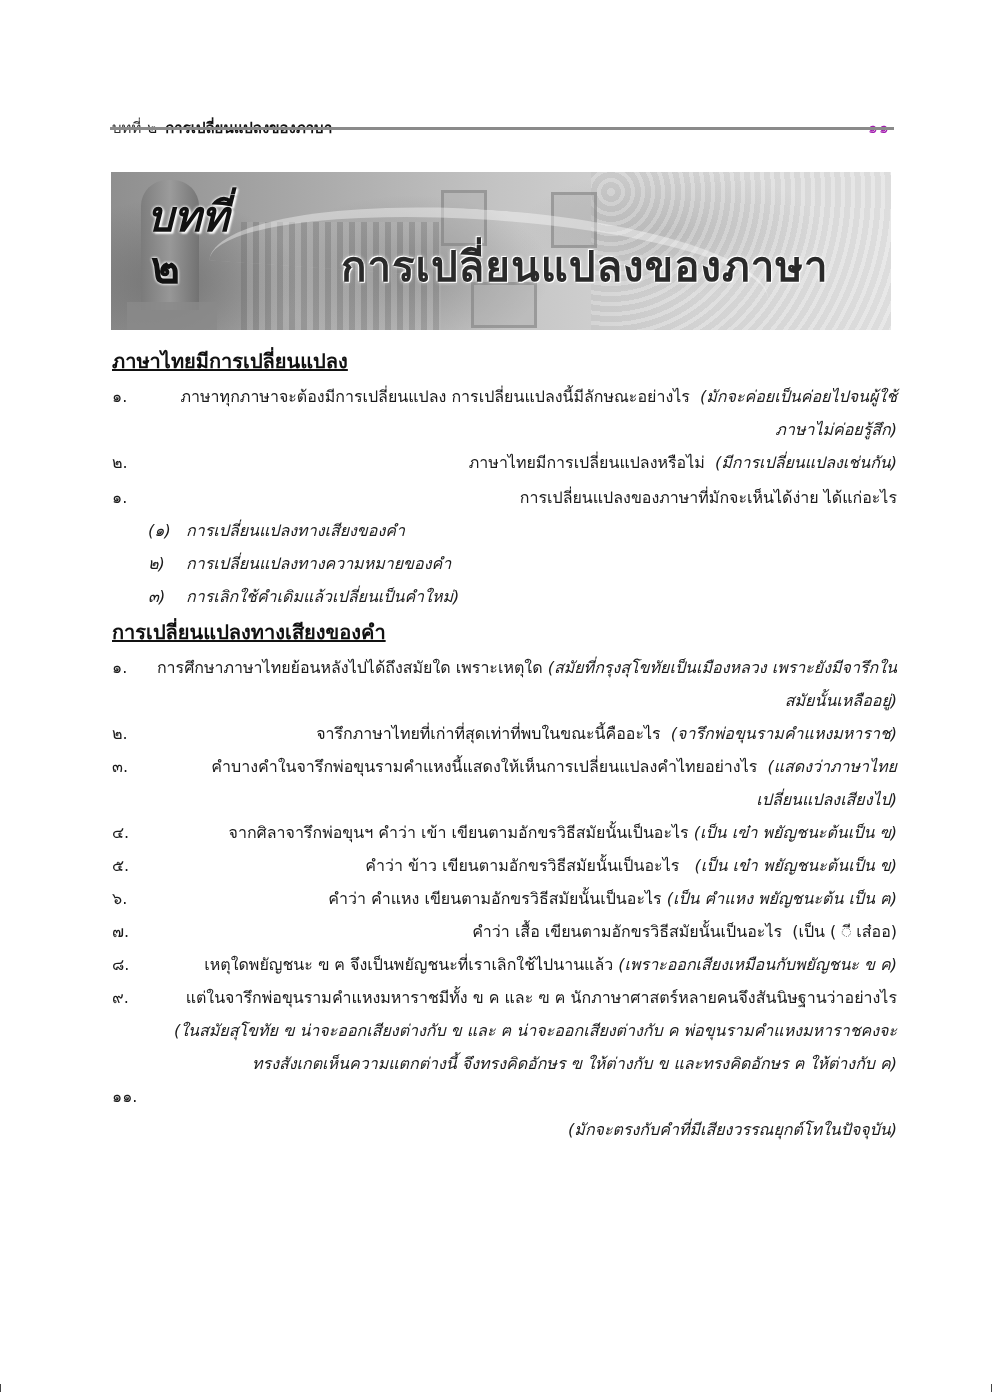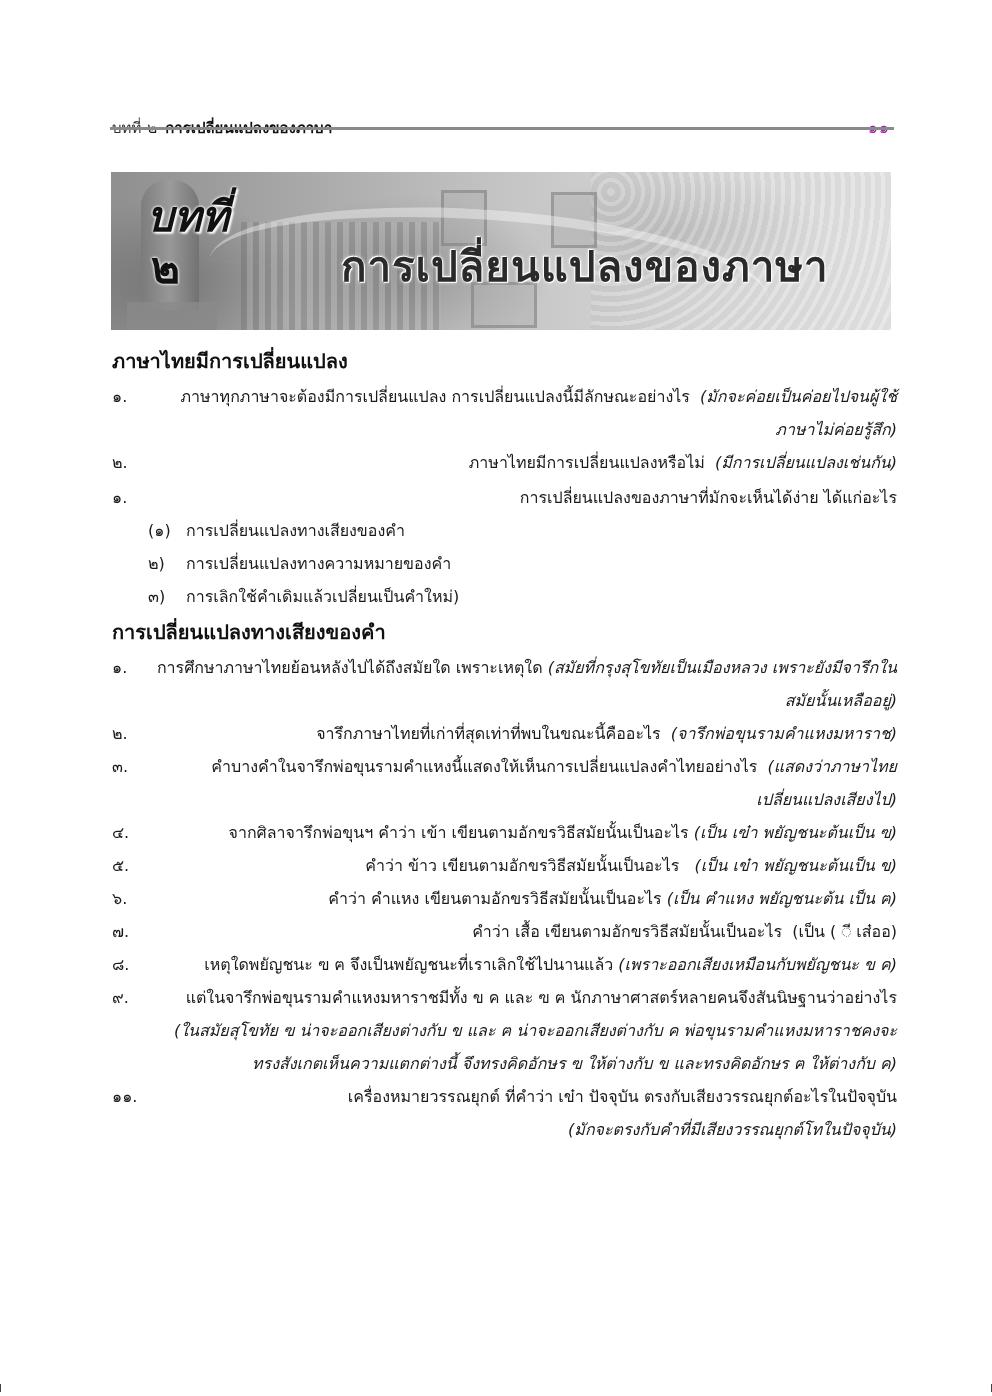--- a/index.html
+++ b/index.html
@@ -75,27 +75,27 @@
     font-family: "DejaVu Sans", sans-serif; font-weight: bold;
     font-size: 42px; line-height: 50px; color: #2a2a2a;
     letter-spacing: 1px;
     text-shadow: 0 0 2px #fff, 0 0 4px #fff, 1px 1px 0 #fff, -1px -1px 0 #fff;
   }
   .content {
     position: absolute; left: 112px; top: 344px; width: 785px;
     font-size: 16px; line-height: 33px;
   }
   .section-title {
-    font-weight: bold; font-size: 20px; line-height: 34px; margin: 0 0 2px 0; color: #111;
+    font-weight: bold; font-size: 20px; line-height: 34px; margin: 0 0 2px 0; color: #111; text-decoration: underline;
   }
   .item { display: flex; }
   .item .num { width: 36px; flex: 0 0 36px; }
   .item .body { flex: 1; text-align: right; }
   .ans { font-style: italic; }
-  .sub { padding-left: 36px; }
+  .sub { padding-left: 36px; font-style: italic; }
   .sub .snum { display: inline-block; width: 38px; }
   .gap { height: 2px; }
   .corner-mark {
     position: absolute; bottom: 4px; width: 1px; height: 8px; background: #444;
   }
 </style>
 </head>
 <body>
 
 <div class="running-head">
@@ -180,18 +180,18 @@
   <div class="item">
     <span class="num">๘.</span>
     <span class="body"><span>เหตุใดพยัญชนะ ฃ ฅ จึงเป็นพยัญชนะที่เราเลิกใช้ไปนานแล้ว</span> <span class="ans">(เพราะออกเสียงเหมือนกับพยัญชนะ ข ค)</span></span>
   </div>
   <div class="item">
     <span class="num">๙.</span>
     <span class="body"><span>แต่ในจารึกพ่อขุนรามคำแหงมหาราชมีทั้ง ข ค และ ฃ ฅ นักภาษาศาสตร์หลายคนจึงสันนิษฐานว่าอย่างไร</span><br><span class="ans">(ในสมัยสุโขทัย ฃ น่าจะออกเสียงต่างกับ ข และ ฅ น่าจะออกเสียงต่างกับ ค พ่อขุนรามคำแหงมหาราชคงจะทรงสังเกตเห็นความแตกต่างนี้ จึงทรงคิดอักษร ฃ ให้ต่างกับ ข และทรงคิดอักษร ฅ ให้ต่างกับ ค)</span></span>
   </div>
   <div class="item">
     <span class="num">๑๑.</span>
-    <span class="body"><span>เครื่องหมายวรรณยุกต์ ที่คำว่า เข๋า ปัจจุบัน ตรงกับเสียงวรรณยุกต์อะไรในปัจจุบัน</span><br><span class="ans">(มักจะตรงกับคำที่มีเสียงวรรณยุกต์โทในปัจจุบัน)</span></span>
+    <span class="body"><br><span class="ans">(มักจะตรงกับคำที่มีเสียงวรรณยุกต์โทในปัจจุบัน)</span></span>
   </div>
 </div>
 
 <div class="corner-mark" style="left:0;"></div>
 <div class="corner-mark" style="right:0;"></div>
 
 </body></html>

